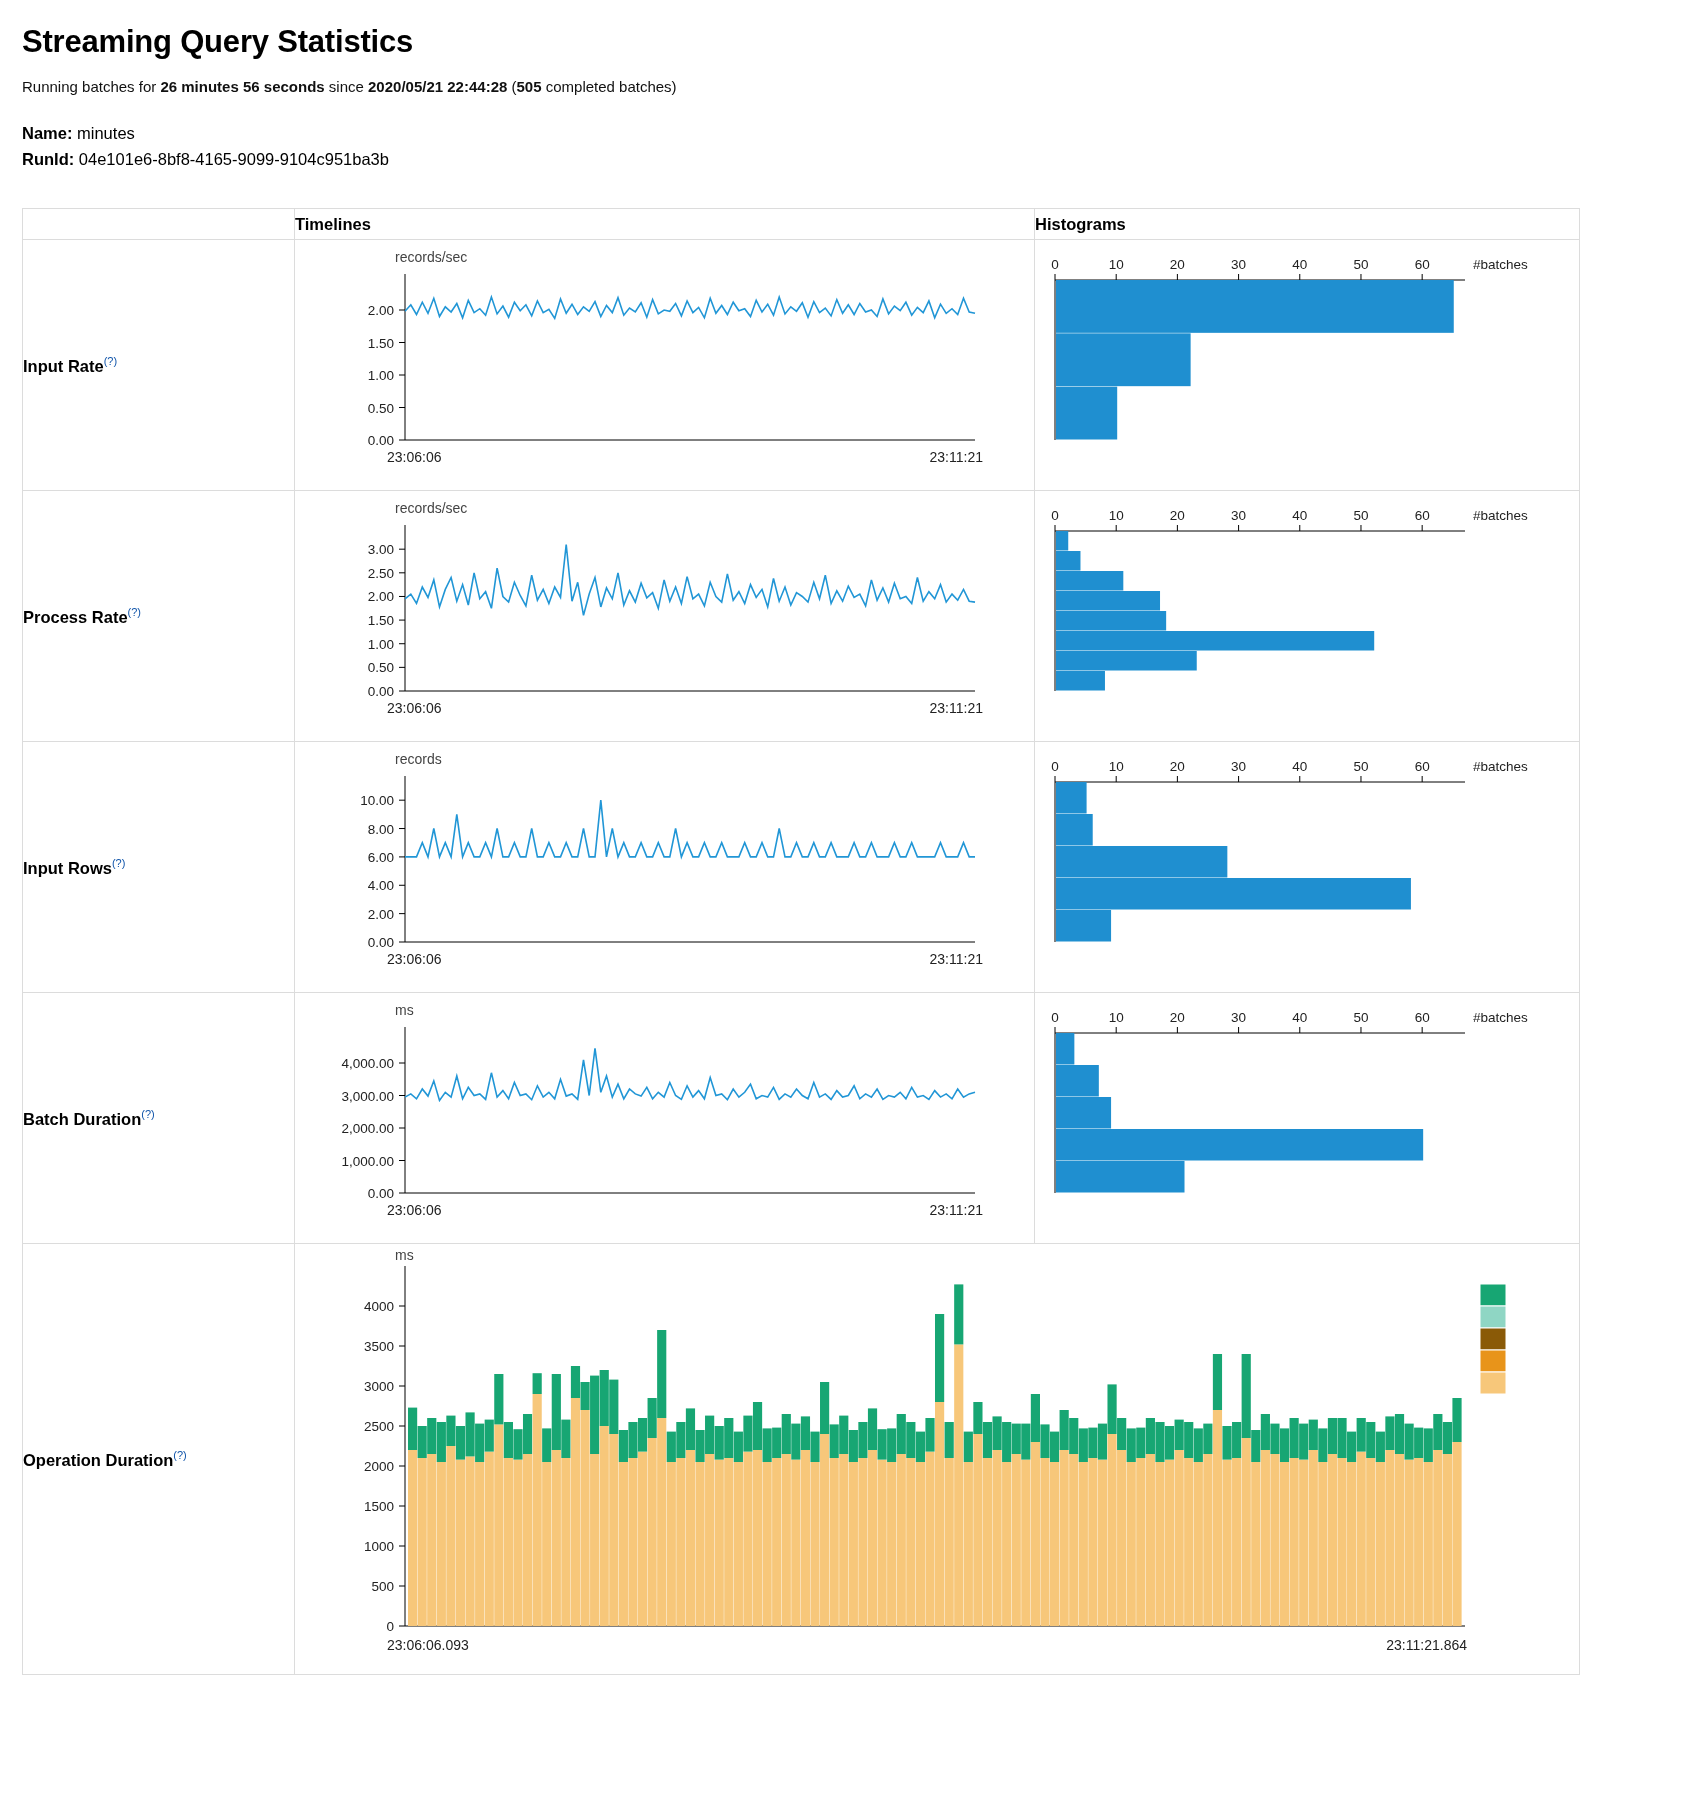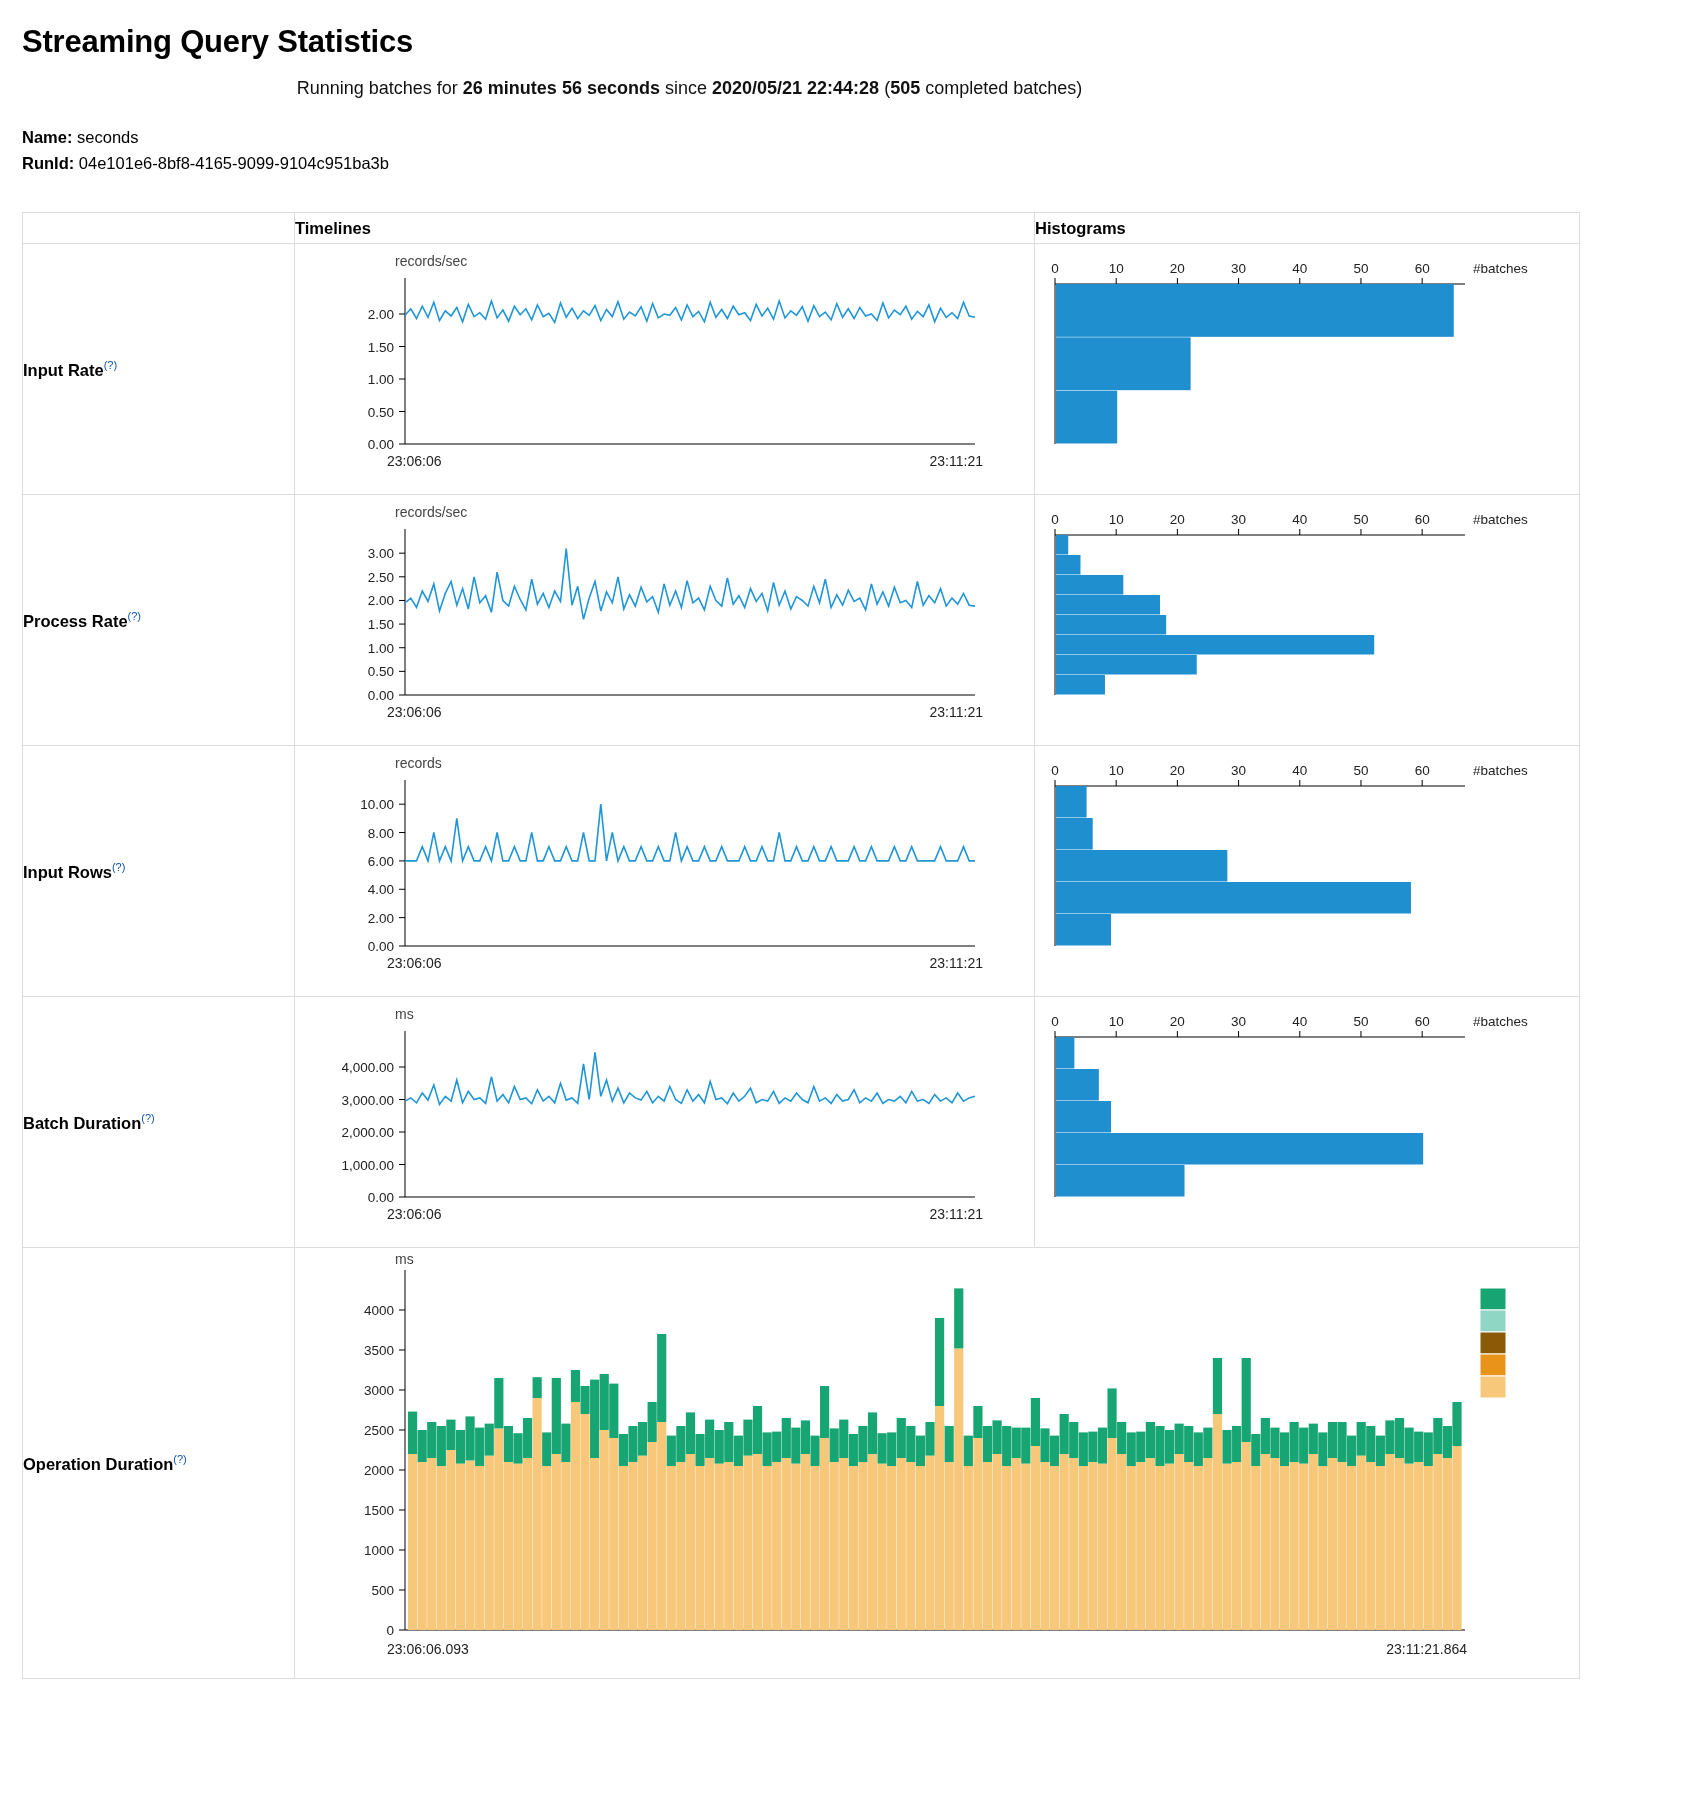--- a/index.html
+++ b/index.html
@@ -18,24 +18,23 @@
     box-sizing: border-box;
     width: 1379px;
   }
   h1.page-title {
     font-size: 31px;
     font-weight: bold;
     margin: 6px 0 18px 0;
     letter-spacing: -0.2px;
   }
   .running-line {
-    font-size: 18px;
+    font-size: 15px;
     margin-bottom: 26px;
     color: #111;
-    text-align: center;
   }
   .running-line b { font-weight: bold; }
   .meta {
     font-size: 16.5px;
     line-height: 1.55;
     margin-bottom: 26px;
   }
   .meta .k { font-weight: bold; }
 
   table.stats {
@@ -96,21 +95,21 @@
 
   <h1 class="page-title">Streaming Query Statistics</h1>
 
   <div class="running-line">
     <span>Running batches for </span><b>26 minutes 56 seconds</b><span> since </span><b>2020/05/21 22:44:28</b><span> (</span><b>505</b><span> completed batches)</span>
   </div>
 
   <div class="meta">
     <div>
       <span class="k">Name:</span>
-      <span>seconds</span>
+      <span>minutes</span>
     </div>
     <div>
       <span class="k">RunId:</span>
       <span>04e101e6-8bf8-4165-9099-9104c951ba3b</span>
     </div>
   </div>
 
   <table class="stats">
     <colgroup>
       <col class="col-label">

